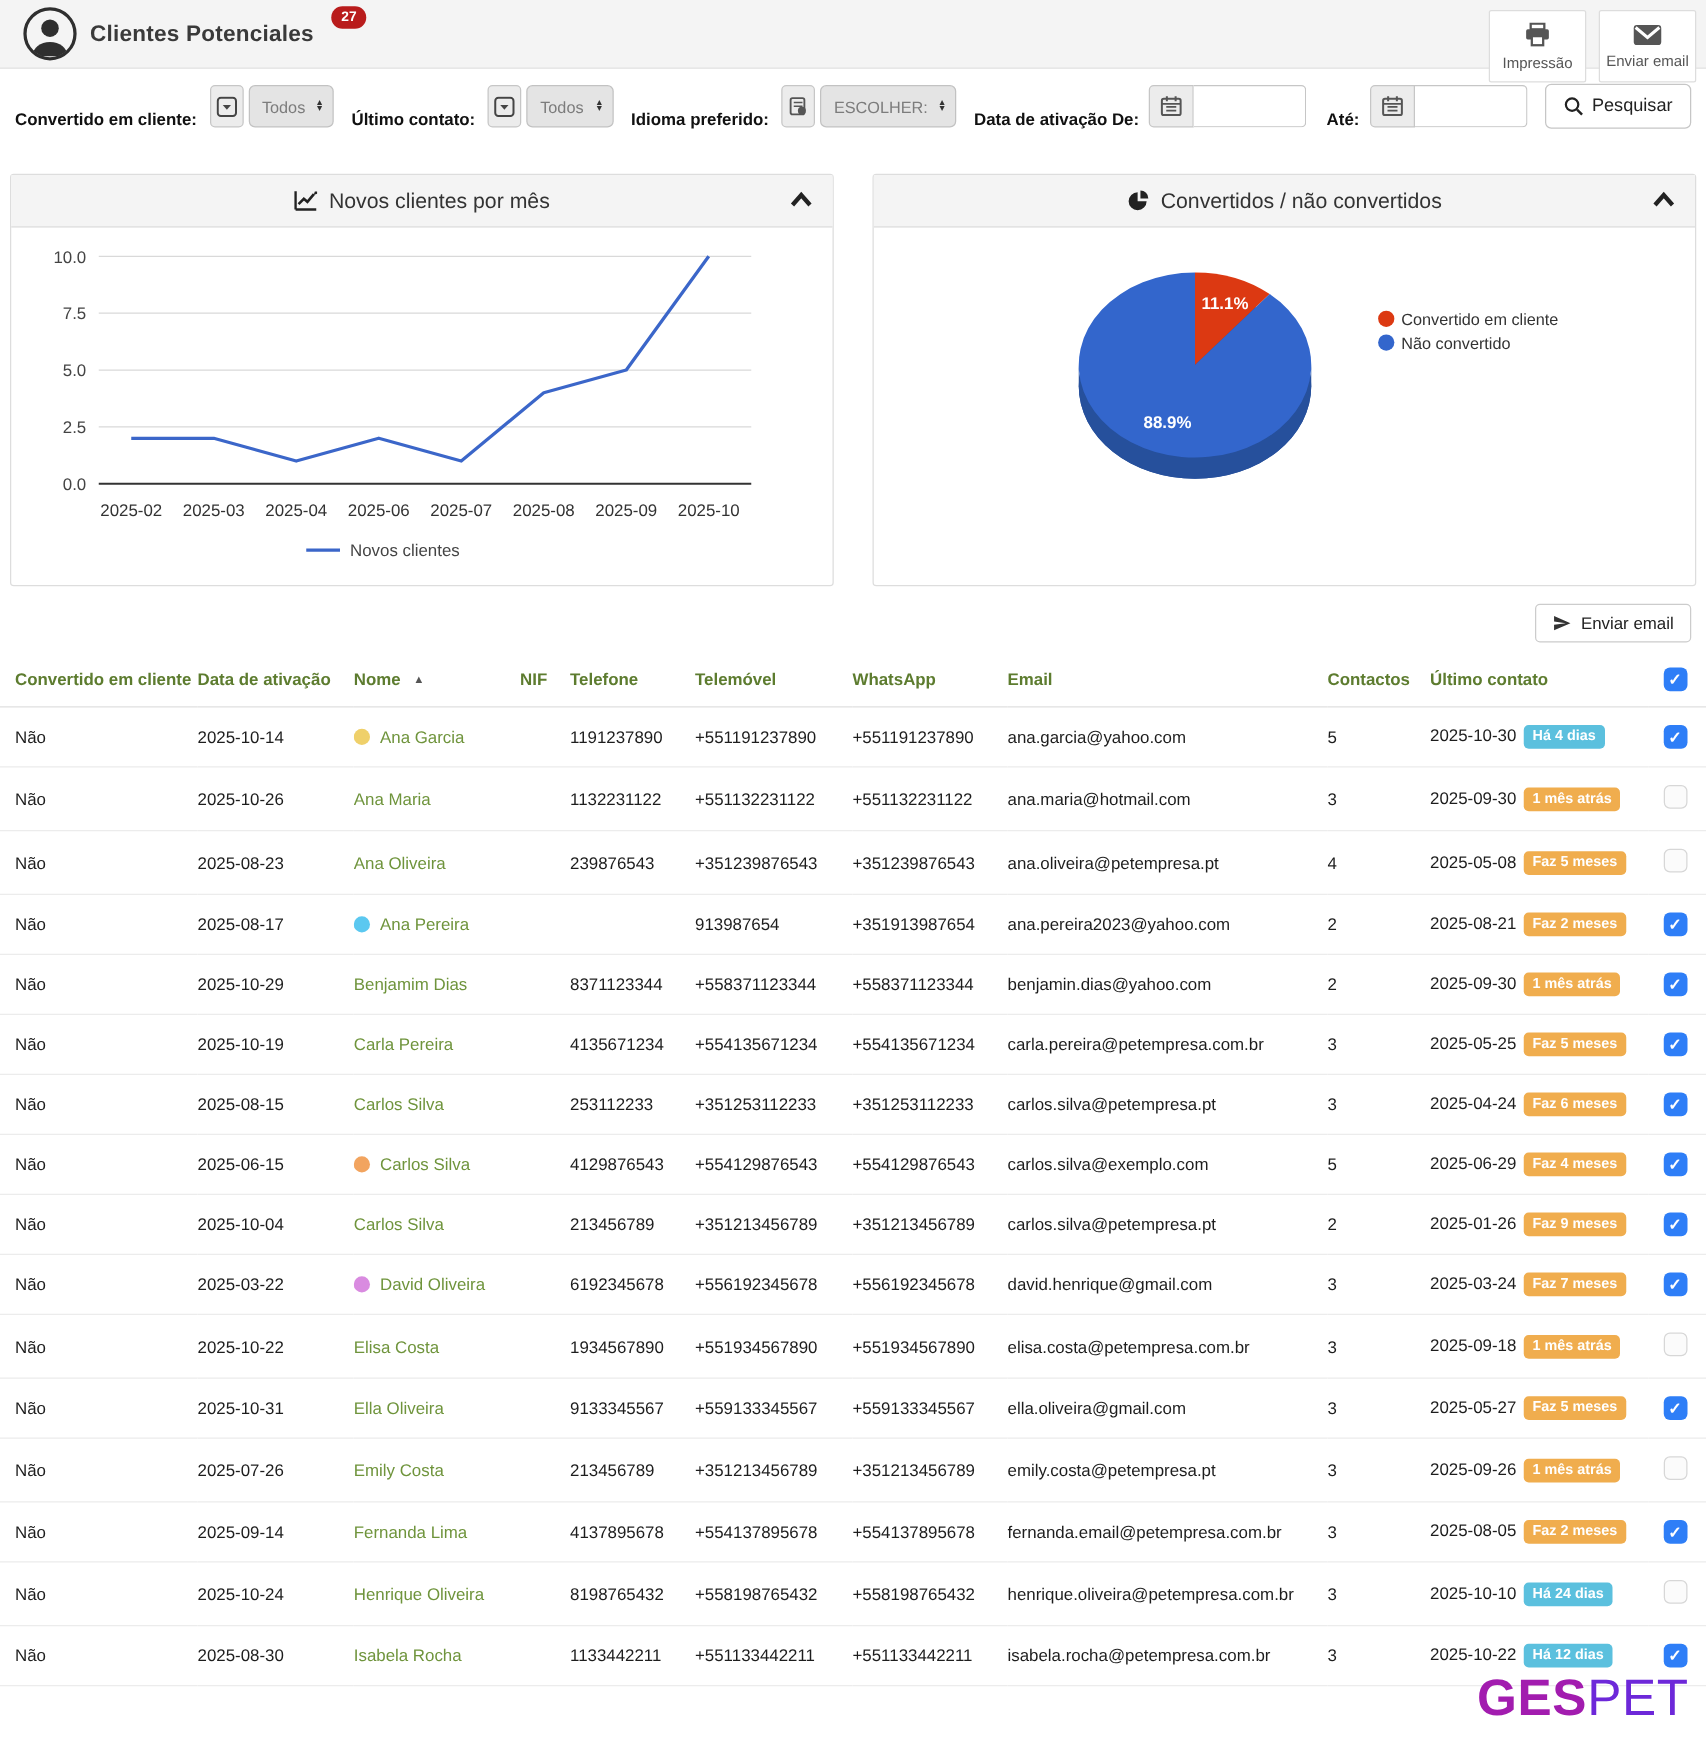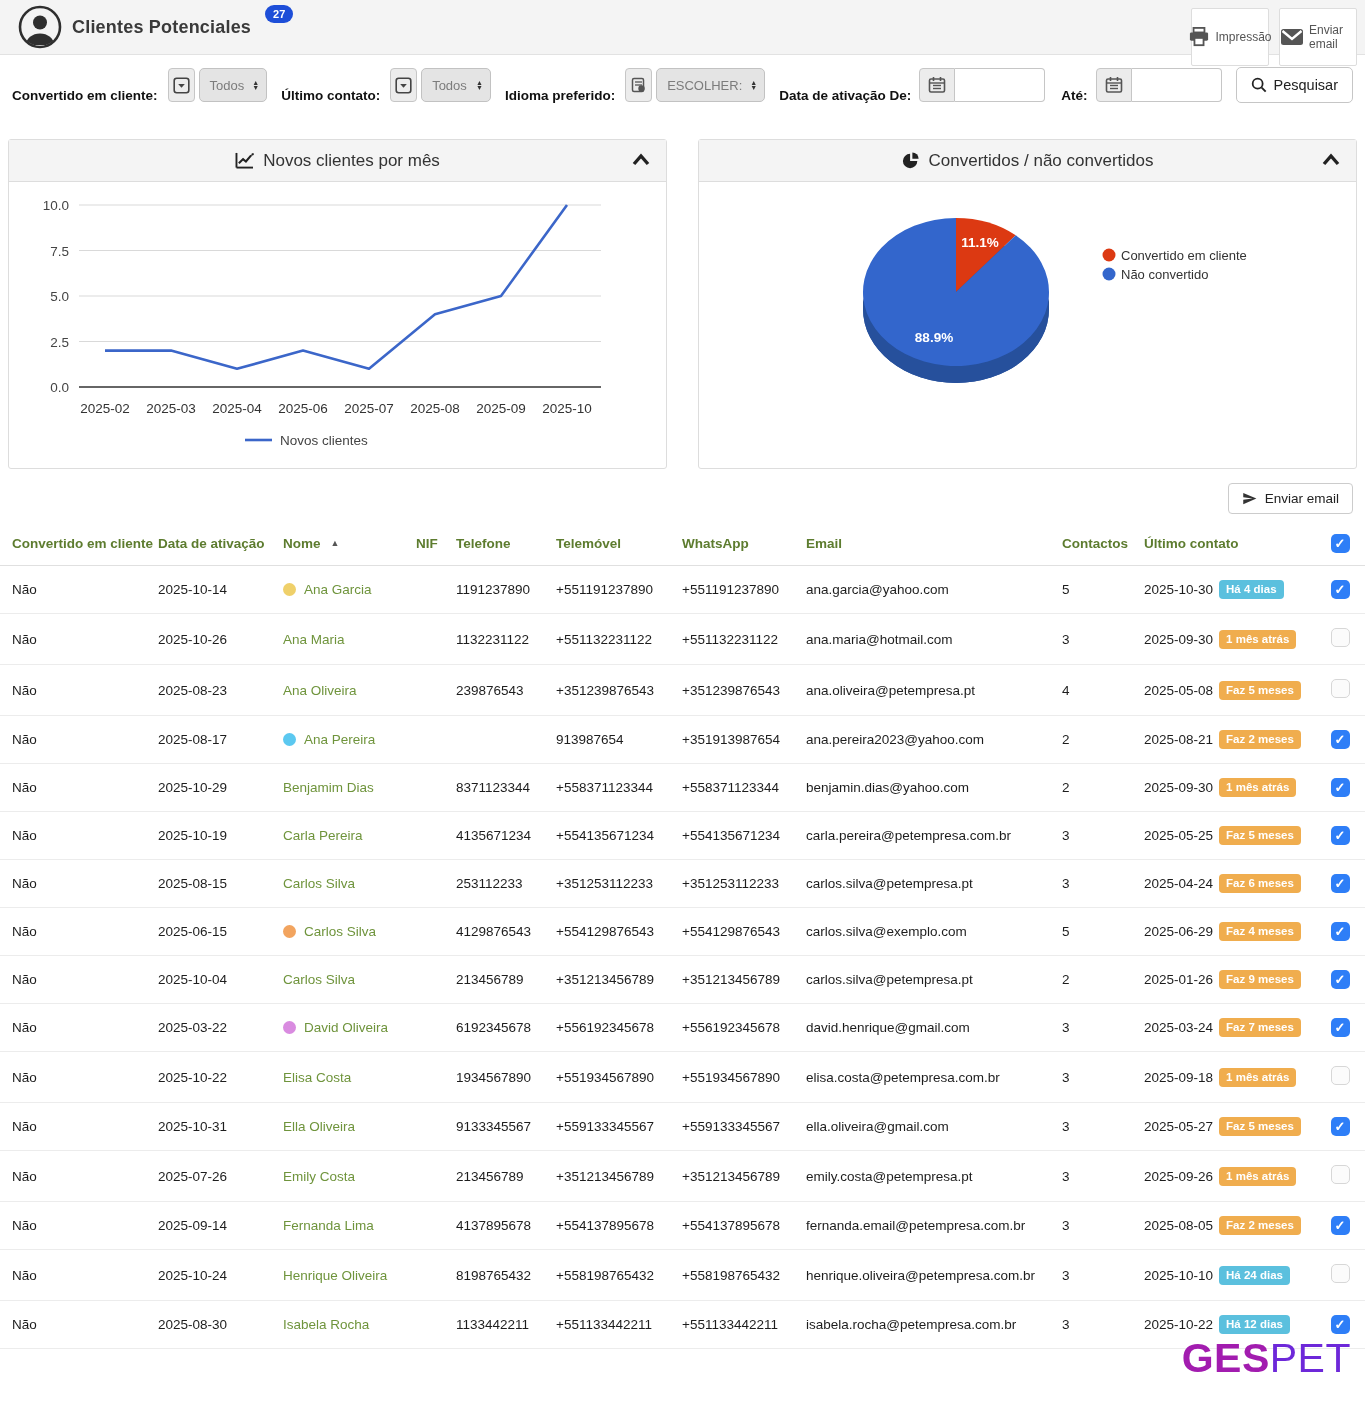--- a/index.html
+++ b/index.html
@@ -3,23 +3,23 @@
 <meta charset="utf-8">
 <style>
   * { box-sizing: border-box; margin: 0; padding: 0; }
   html,body { width:1365px; background:#fff; font-family:"Liberation Sans", sans-serif; color:#333; }
   body { height:1405px; overflow:hidden; position:relative; }
 
   
   .topbar { height:55px; background:#f4f4f4; border-bottom:1px solid #e2e2e2; position:relative; display:flex; align-items:center; padding-left:18px; }
   .avatar { width:44px; height:44px; margin-right:10px; }
   .page-title { font-size:18px; font-weight:700; color:#3a3a3a; letter-spacing:.2px; }
-  .count-badge { background:#1d4ed8; color:#fff; font-size:11px; font-weight:700; border-radius:10px; padding:3px 8px; position:relative; top:-13px; left:14px; }
+  .count-badge { background:#b91c1c; color:#fff; font-size:11px; font-weight:700; border-radius:10px; padding:3px 8px; position:relative; top:-13px; left:14px; }
   .top-actions { position:absolute; right:8px; top:8px; display:flex; gap:10px; }
-  .top-btn { width:78px; height:58px; background:#fff; border:1px solid #ddd; border-radius:2px; display:flex; flex-direction:row; align-items:center; justify-content:center; gap:5px; cursor:pointer; }
+  .top-btn { width:78px; height:58px; background:#fff; border:1px solid #ddd; border-radius:2px; display:flex; flex-direction:column; align-items:center; justify-content:center; gap:5px; cursor:pointer; }
   .top-btn .lbl { font-size:12px; color:#555; }
 
   
   .filterbar { height:60px; display:flex; align-items:center; padding:0 12px; background:#fff; white-space:nowrap; }
   .f-label { font-size:13.5px; font-weight:700; color:#111;margin-top:20px; }
   .sq-btn { width:34px; height:34px; background:#ececec; border:1px solid #c6c6c6; border-radius:4px; display:inline-flex; align-items:center; justify-content:center; margin-left:10px; cursor:pointer; }
   .sel { height:34px; background:#e4e4e4; border:1px solid #c2c2c2; border-radius:5px; display:inline-flex; align-items:center; padding:0 7px 0 10px; margin-left:4px; cursor:pointer; }
   .sel .val { font-size:13px; color:#7c7c7c; margin-right:8px; }
   .caret-stack { display:inline-flex; flex-direction:column; line-height:5px; font-size:7px; color:#333; }
   .dgroup { display:inline-flex; margin-left:8px; }

